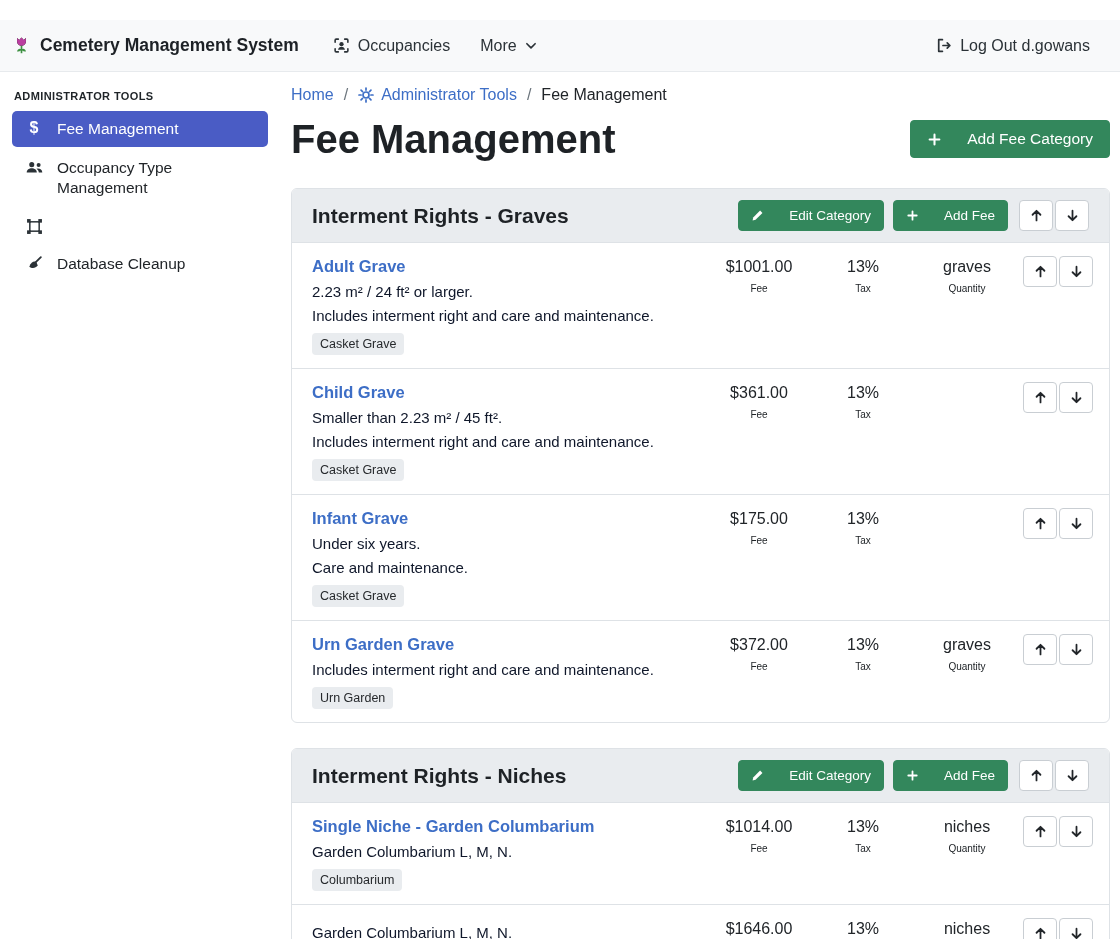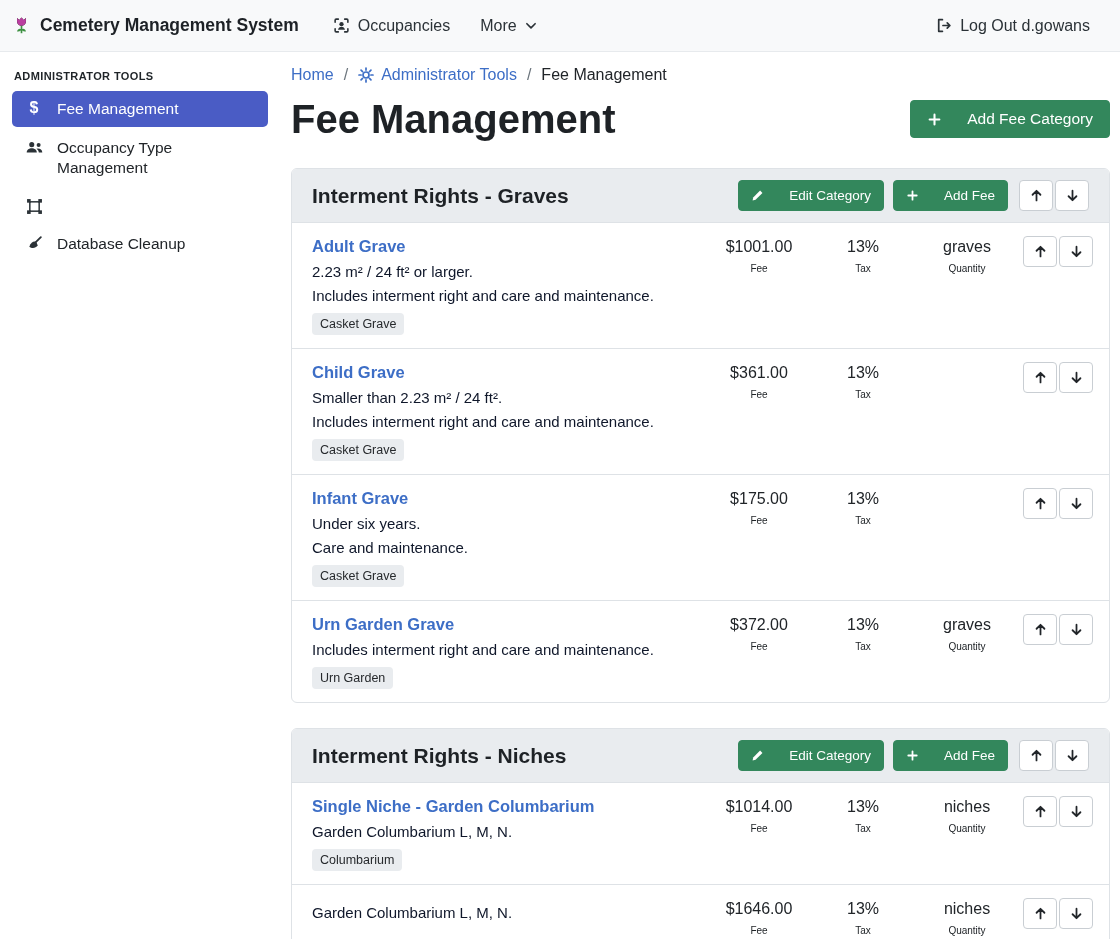--- a/index.html
+++ b/index.html
@@ -14,21 +14,21 @@
   *{box-sizing:border-box;}
   html,body{margin:0;padding:0;}
   body{
     width:1120px;height:939px;overflow:hidden;background:#fff;color:var(--text);
     font-family:"Liberation Sans", sans-serif;position:relative;
   }
   a{cursor:pointer;}
   
   .navbar{
     height:52px;background:var(--navbar-bg);border-bottom:1px solid #e7eaed;
-    display:flex;align-items:center;padding:0 18px 0 12px;
+    display:flex;align-items:center;padding:0 18px 0 12px;margin-top:20px;
   }
   .brand{display:flex;align-items:center;gap:9px;font-weight:700;font-size:17.5px;color:#1d2126;}
   .brand .logo{display:flex;align-items:center;}
   .nav-items{display:flex;align-items:center;margin-left:22px;gap:6px;}
   .nav-link{
     display:flex;align-items:center;gap:8px;padding:8px 12px;font-size:16px;color:#2b3237;
     text-decoration:none;border-radius:4px;
   }
   .nav-link svg{flex:none;}
   .logout{margin-left:auto;}
@@ -286,21 +286,21 @@
           <svg width="15" height="15" viewBox="0 0 16 16">
                       <path d="M8 2.8V13M3.8 8.8 8 13l4.2-4.2" fill="none" stroke="#212529" stroke-width="1.9" stroke-linecap="round" stroke-linejoin="round"></path>
                     </svg>
         </span>
       </button>
     </div>
   </div>
             <div class="fee-row">
     <div class="fee-main">
       <a class="fee-name">Child Grave</a>
-      <div class="fee-desc">Smaller than 2.23 m² / 24 ft².</div>
+      <div class="fee-desc">Smaller than 2.23 m² / 45 ft².</div>
       <div class="fee-desc">Includes interment right and care and maintenance.</div>
       <div class="badge-row"><span class="badge">Casket Grave</span></div>
     </div>
     <div class="fee-col">
       <div class="col-value">$361.00</div>
       <div class="col-label">Fee</div>
     </div>
     <div class="fee-col">
       <div class="col-value">13%</div>
       <div class="col-label">Tax</div>

